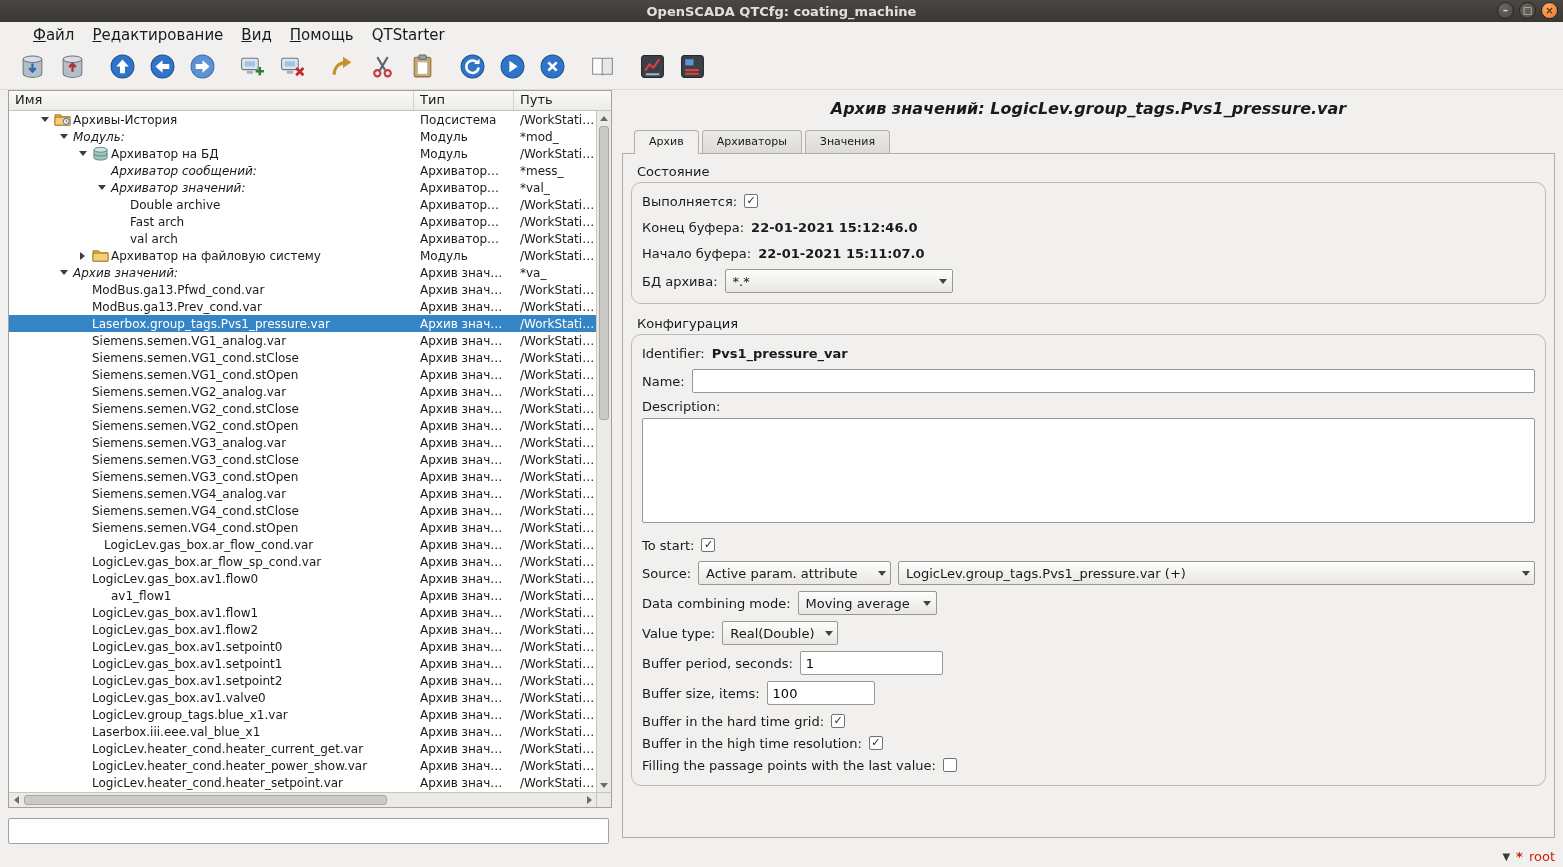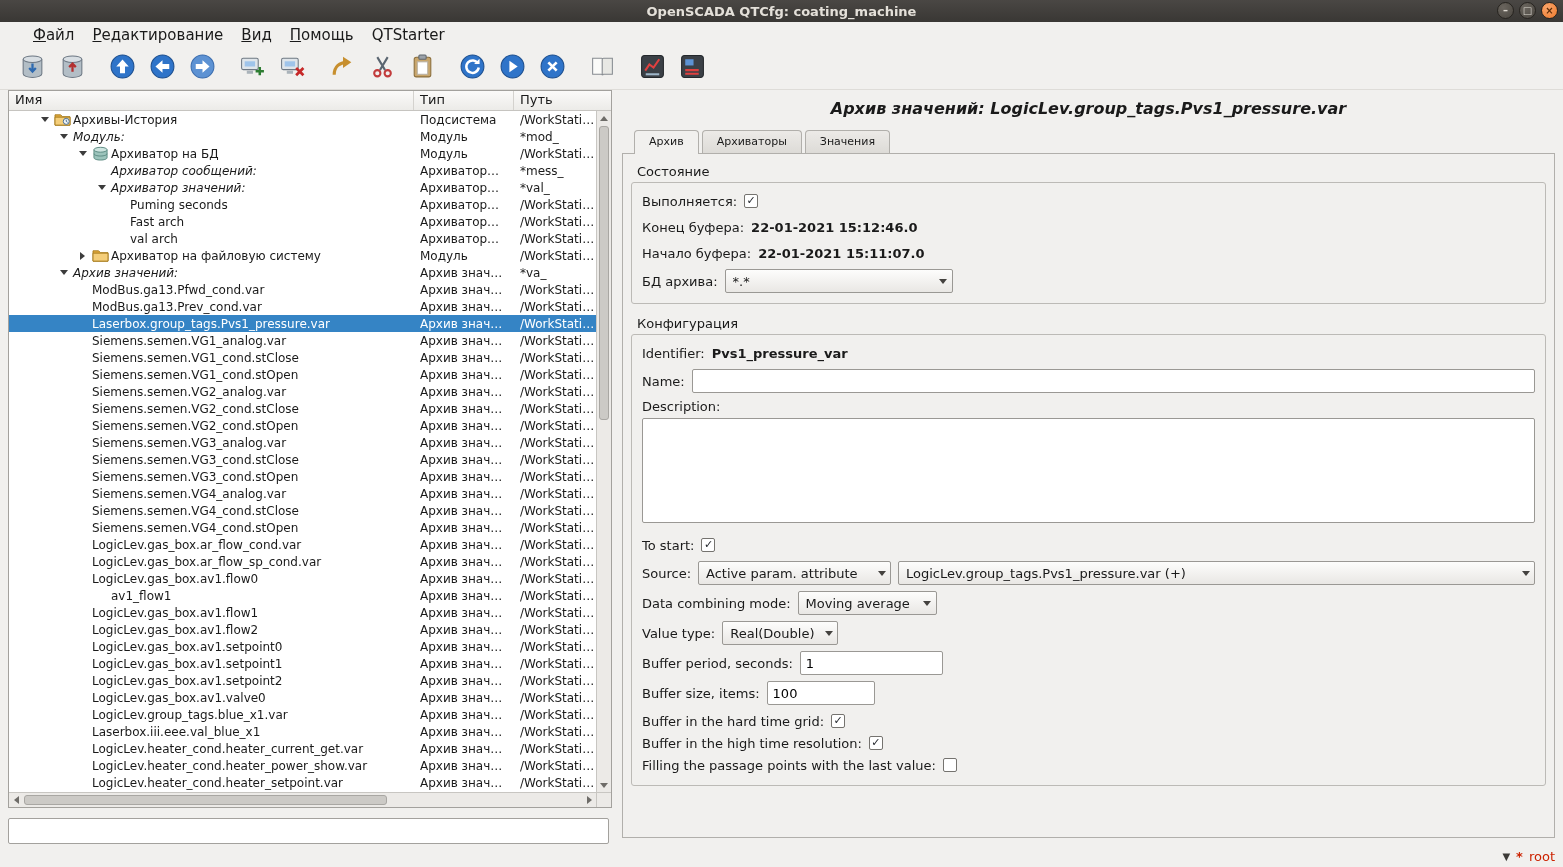--- a/index.html
+++ b/index.html
@@ -79,21 +79,21 @@
   .right-panel { position:absolute; left:622px; top:90px; width:933px; height:748px;
                  display:flex; flex-direction:column; }
   .panel-title { text-align:center; font-size:16px; font-weight:bold; font-style:italic; margin:9px 0 12px; }
   .tabs { display:flex; padding-left:12px; position:relative; z-index:2; }
   .tab { padding:4px 14px 5px; font-size:11px; background:linear-gradient(#eceae7,#dddbd7);
          border:1px solid #b1afab; border-bottom:none; border-radius:4px 4px 0 0; margin-right:3px; }
   .tab.active { background:#f1f0ee; padding-bottom:6px; margin-bottom:-1px; }
   .tab-frame { flex:1; border:1px solid #b1afab; background:#f1f0ee; padding:10px 8px 8px; overflow:hidden; }
 
   .group-legend { font-size:13px; margin:0 0 3px 6px; }
-  .group-box { border:1px solid #bcbab6; border-radius:3px; padding:8px 10px 10px; margin-bottom:12px; background:#f1f0ee; }
+  .group-box { border:1px solid #bcbab6; border-radius:10px; padding:8px 10px 10px; margin-bottom:12px; background:#f1f0ee; }
   .frow { display:flex; align-items:center; gap:7px; margin-bottom:6px; font-size:13px; min-height:20px; }
   .frow:last-child { margin-bottom:0; }
   .flabel { white-space:nowrap; }
   .flabel-block { font-size:13px; margin-bottom:4px; }
   .fvalue-bold { font-weight:bold; white-space:nowrap; }
   .grow { flex:1; }
 
   .checkbox { width:14px; height:14px; background:#ffffff; border:1px solid #75736f; border-radius:2px;
               display:inline-flex; align-items:center; justify-content:center; font-size:11px; font-weight:bold; color:#22262c; }
   .checkbox.checked::after { content:"✓"; margin-top:-1px; }
@@ -308,21 +308,21 @@
             <div class="tc name" style="padding-left: 83px;">
               <span class="expander down"></span>
               <span class="label">Архиватор значений:</span>
             </div>
             <div class="tc type">Архиватор…</div>
             <div class="tc path">*val_</div>
           </div>
           <div class="tree-row">
             <div class="tc name" style="padding-left: 102px;">
               <span class="expander"></span>
-              <span class="label">Puming seconds</span>
+              <span class="label">Double archive</span>
             </div>
             <div class="tc type">Архиватор…</div>
             <div class="tc path">/WorkStati…</div>
           </div>
           <div class="tree-row">
             <div class="tc name" style="padding-left: 102px;">
               <span class="expander"></span>
               <span class="label">Fast arch</span>
             </div>
             <div class="tc type">Архиватор…</div>
@@ -472,21 +472,21 @@
           </div>
           <div class="tree-row">
             <div class="tc name" style="padding-left: 64px;">
               <span class="expander"></span>
               <span class="label">Siemens.semen.VG4_cond.stOpen</span>
             </div>
             <div class="tc type">Архив знач…</div>
             <div class="tc path">/WorkStati…</div>
           </div>
           <div class="tree-row">
-            <div class="tc name" style="padding-left: 64px;">
+            <div class="tc name" style="padding-left: 64px; gap: 12px;">
               <span class="expander"></span>
               <span class="label">LogicLev.gas_box.ar_flow_cond.var</span>
             </div>
             <div class="tc type">Архив знач…</div>
             <div class="tc path">/WorkStati…</div>
           </div>
           <div class="tree-row">
             <div class="tc name" style="padding-left: 64px;">
               <span class="expander"></span>
               <span class="label">LogicLev.gas_box.ar_flow_sp_cond.var</span>

